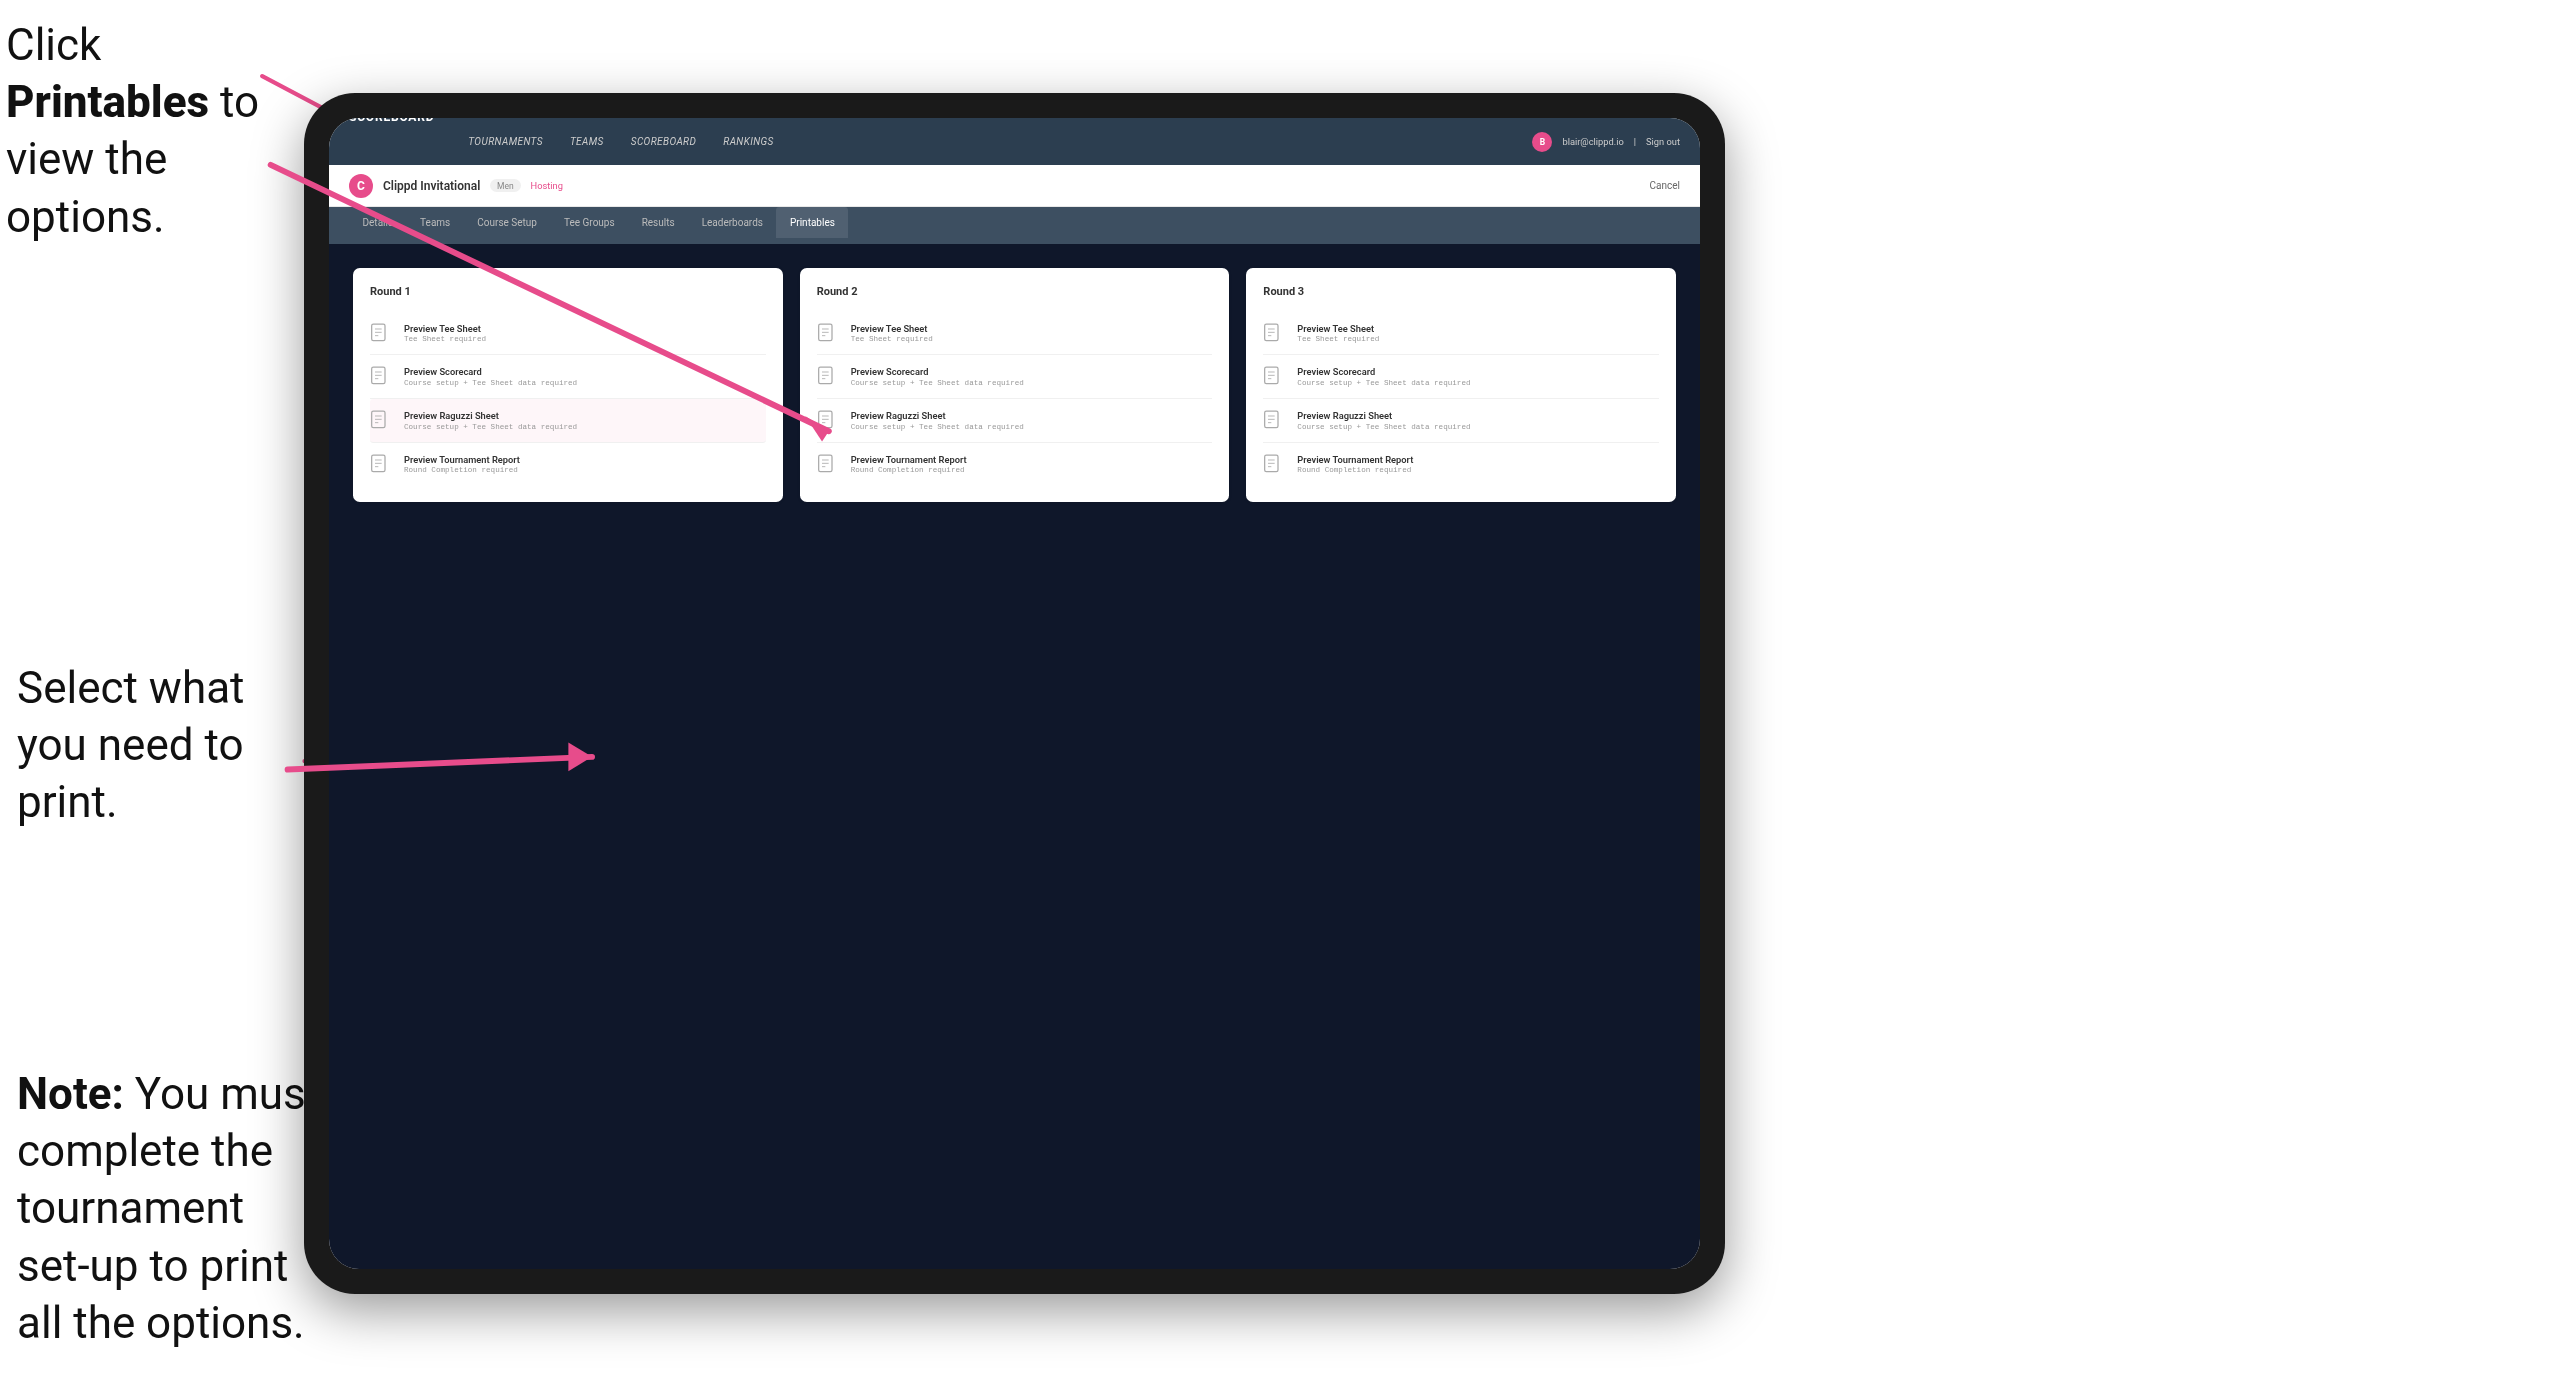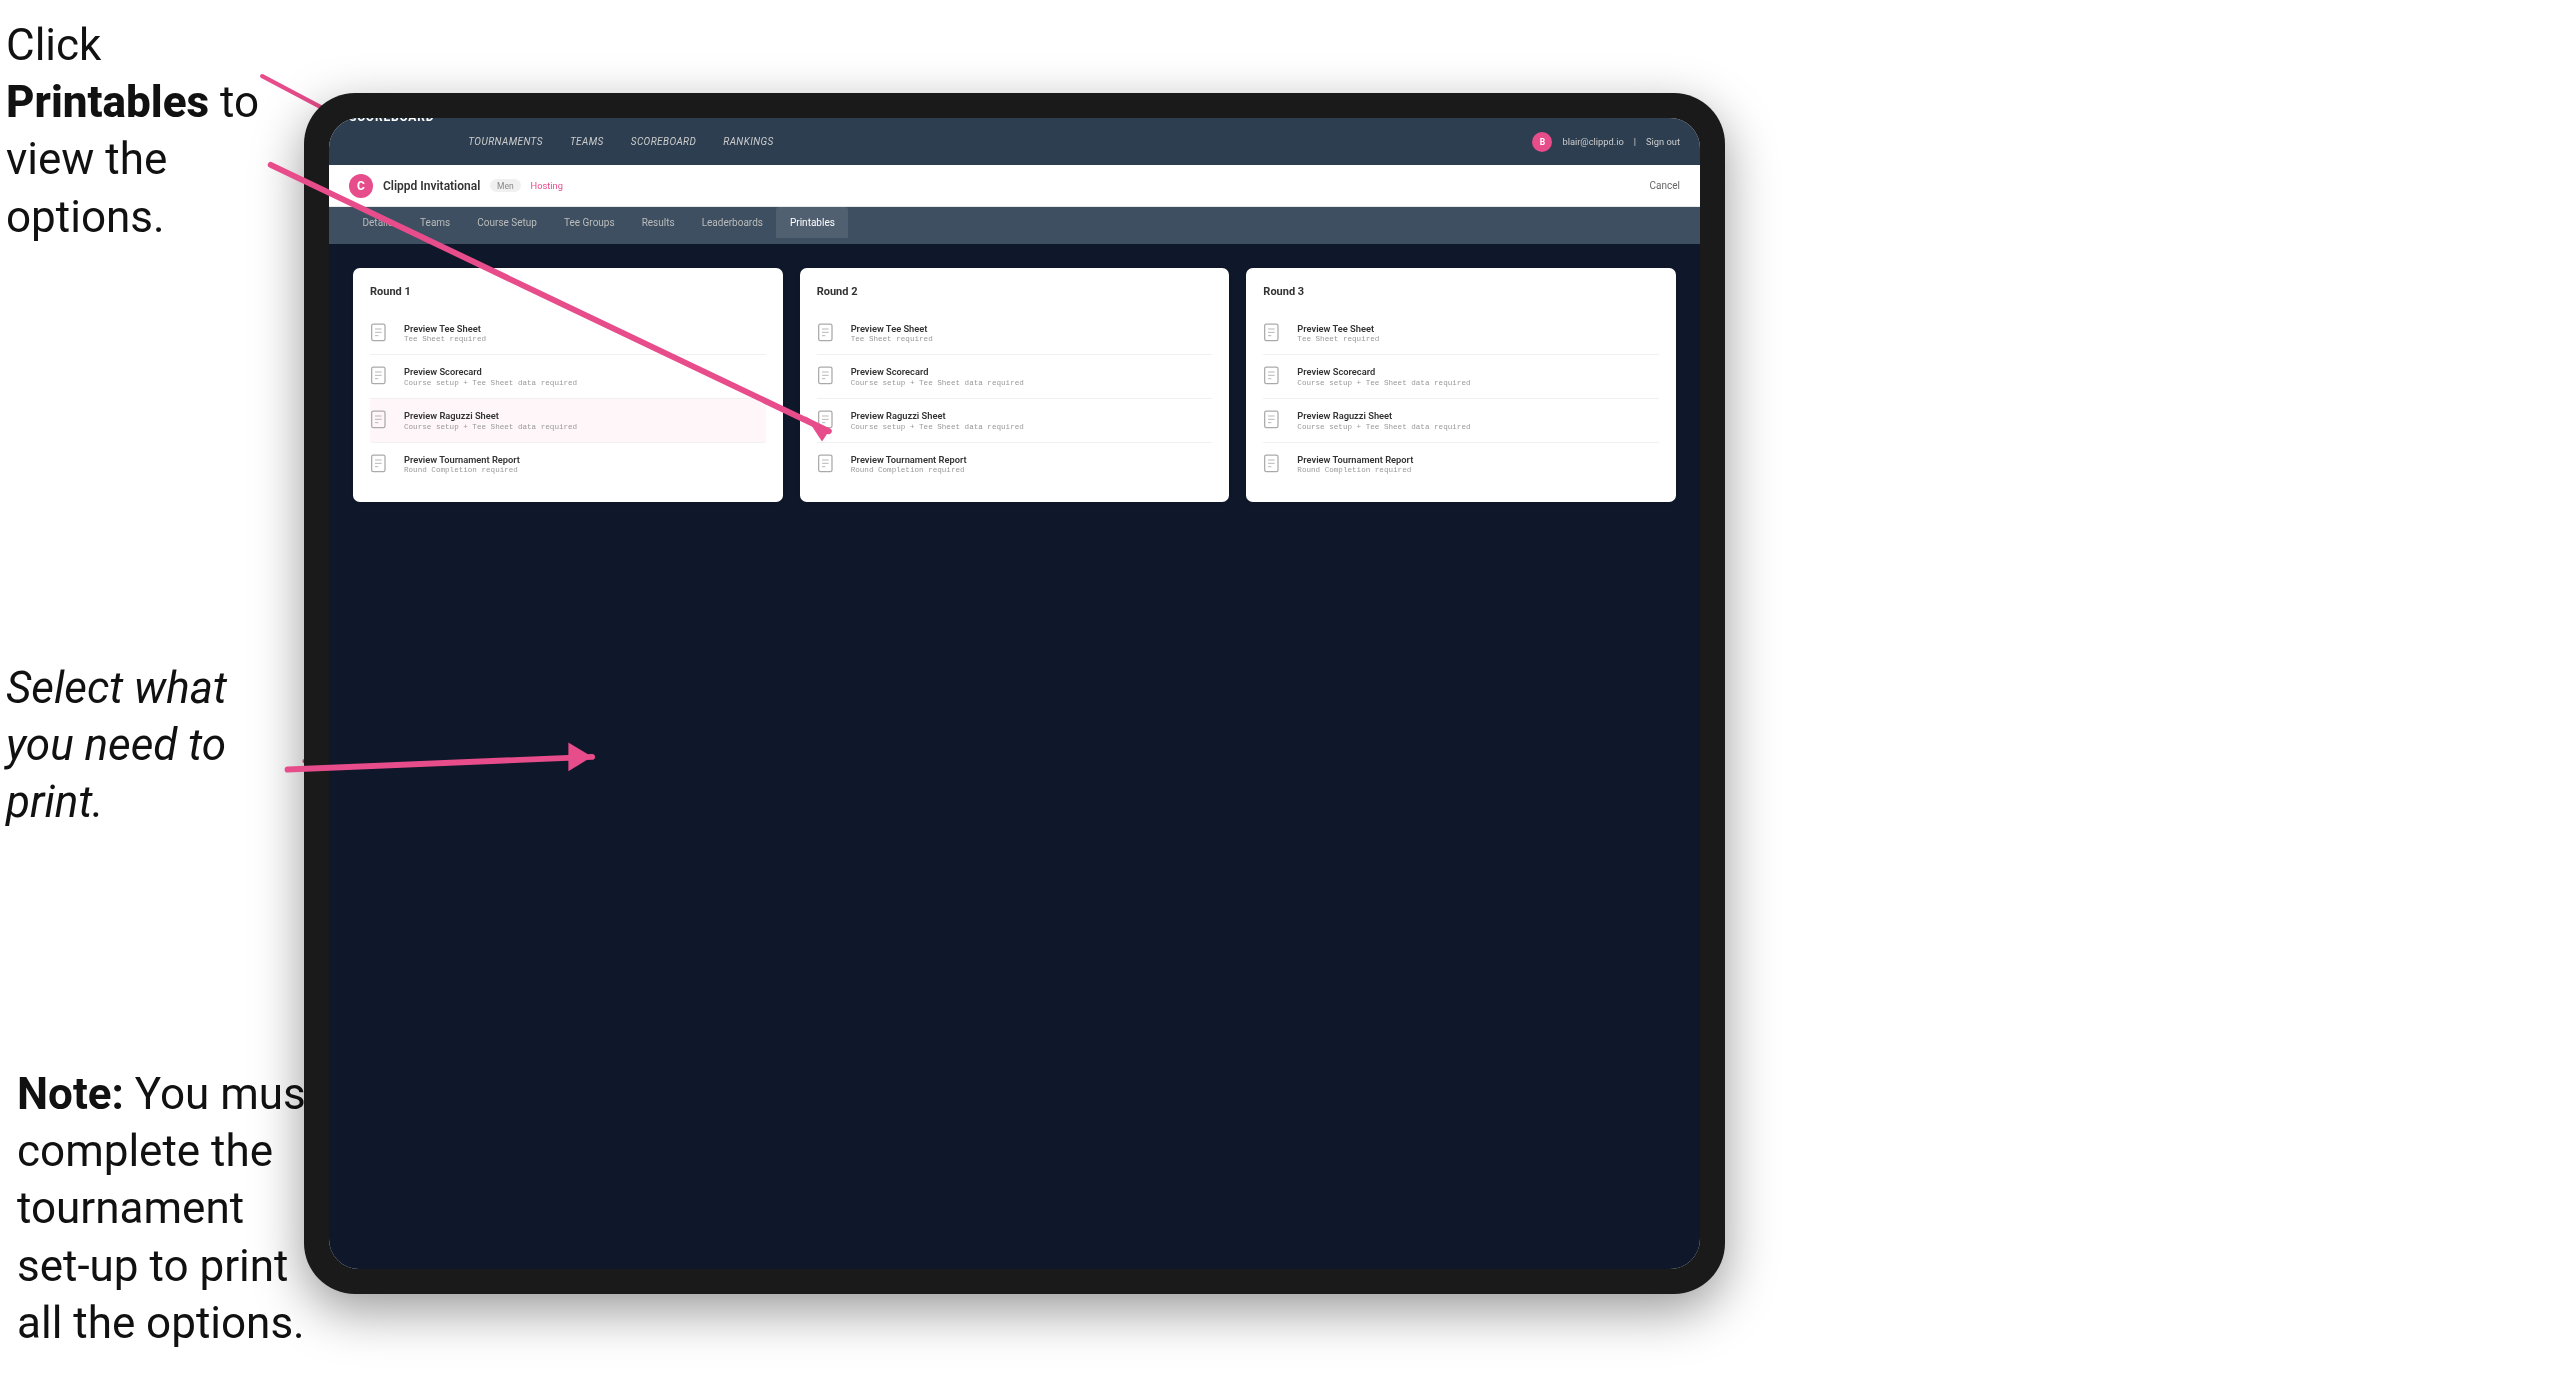--- a/index.html
+++ b/index.html
@@ -20,26 +20,25 @@
       font-size: 44px;
       line-height: 1.3;
       color: #111;
       width: 271px;
     }
     .annotation-top strong { font-weight: 800; }
 
     .annotation-middle {
       position: absolute;
       top: 660px;
-      left: 6px;
+      left: 17px;
       font-size: 44px;
       line-height: 1.3;
       color: #111;
       width: 271px;
-      font-style: italic;
     }
 
     .annotation-bottom {
       position: absolute;
       top: 1066px;
       left: 17px;
       font-size: 44px;
       line-height: 1.3;
       color: #111;
       width: 304px;

